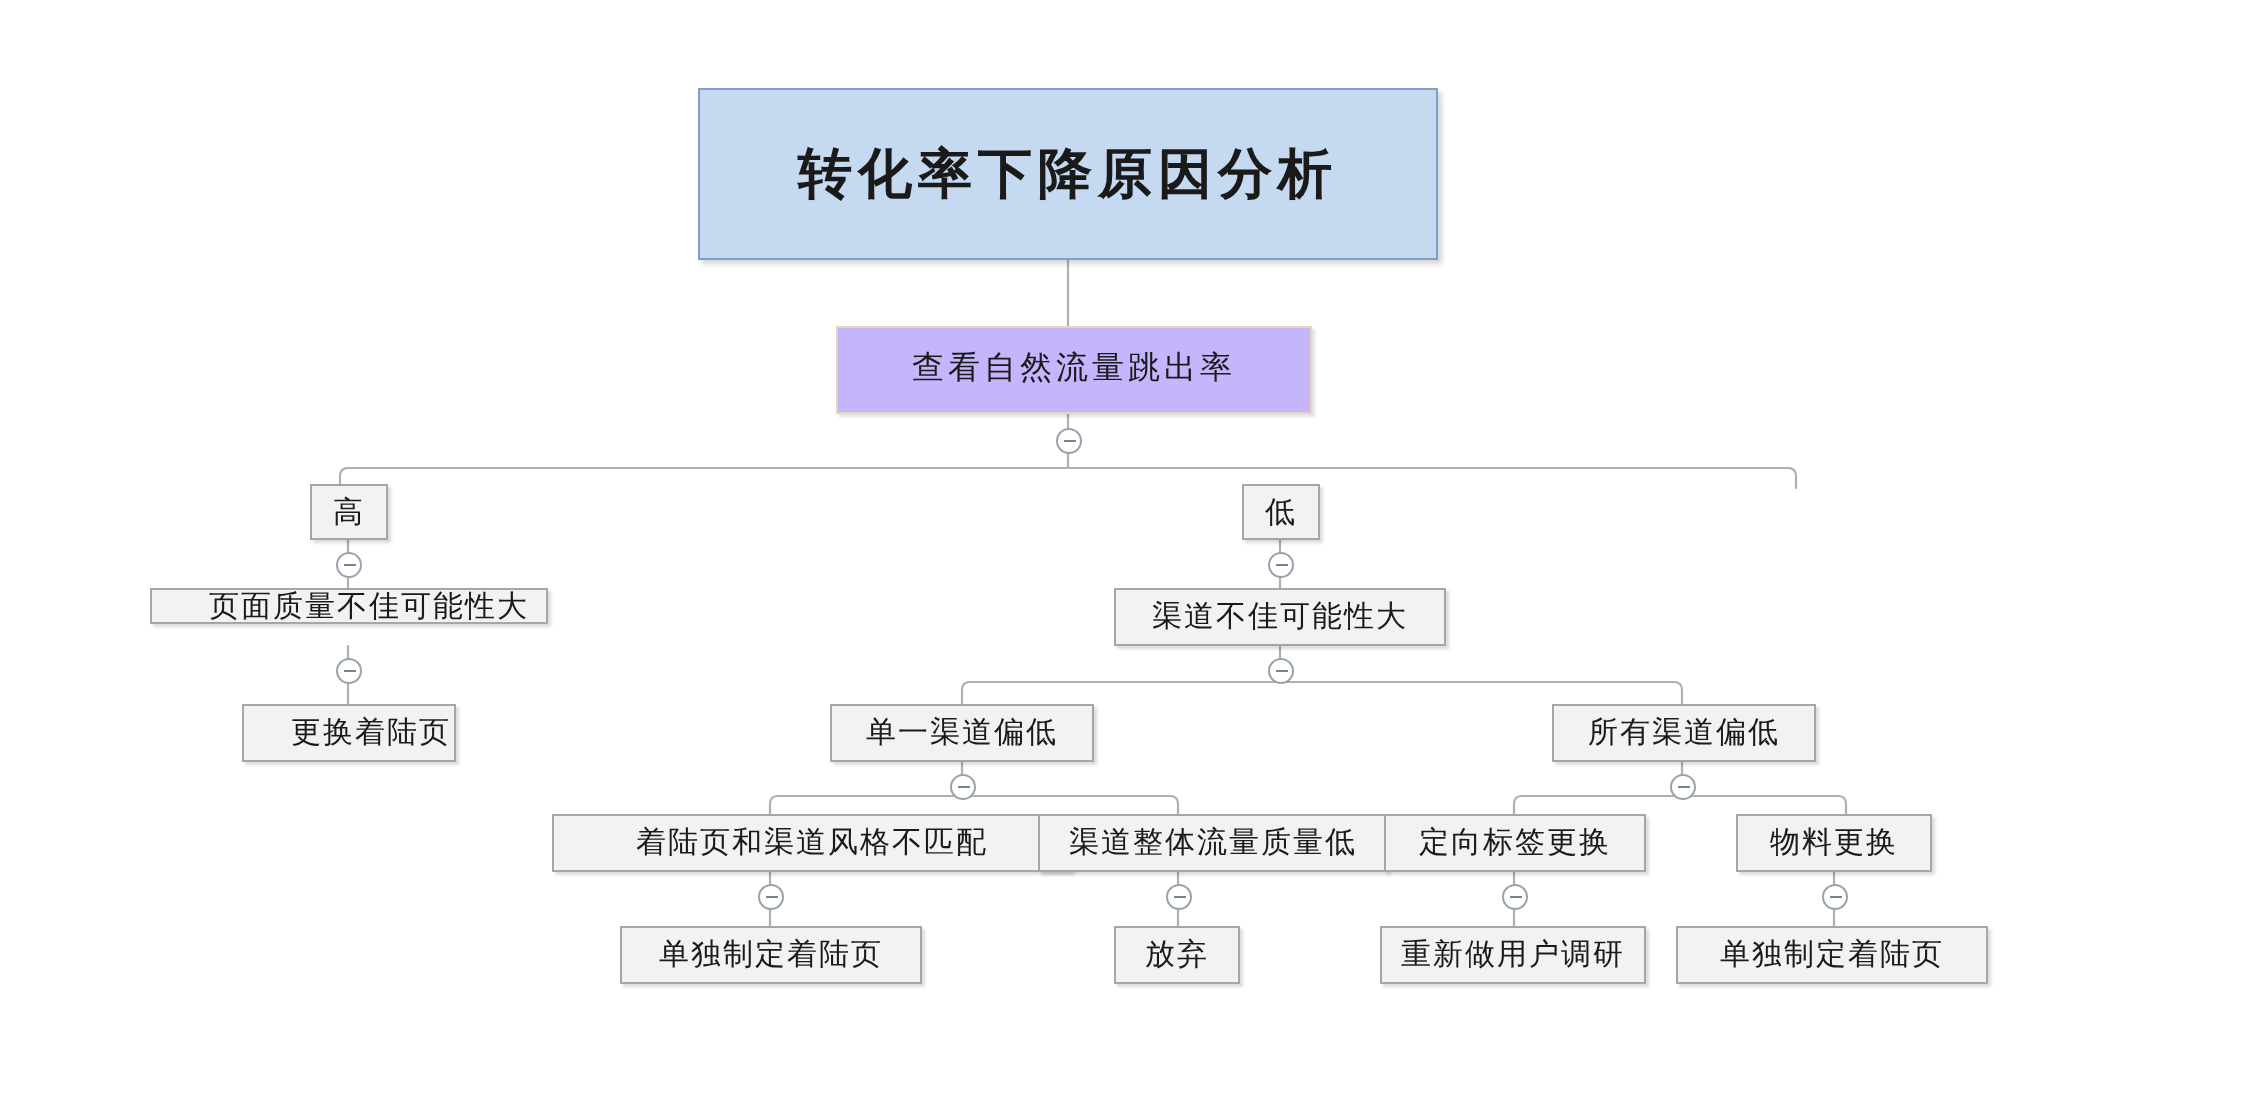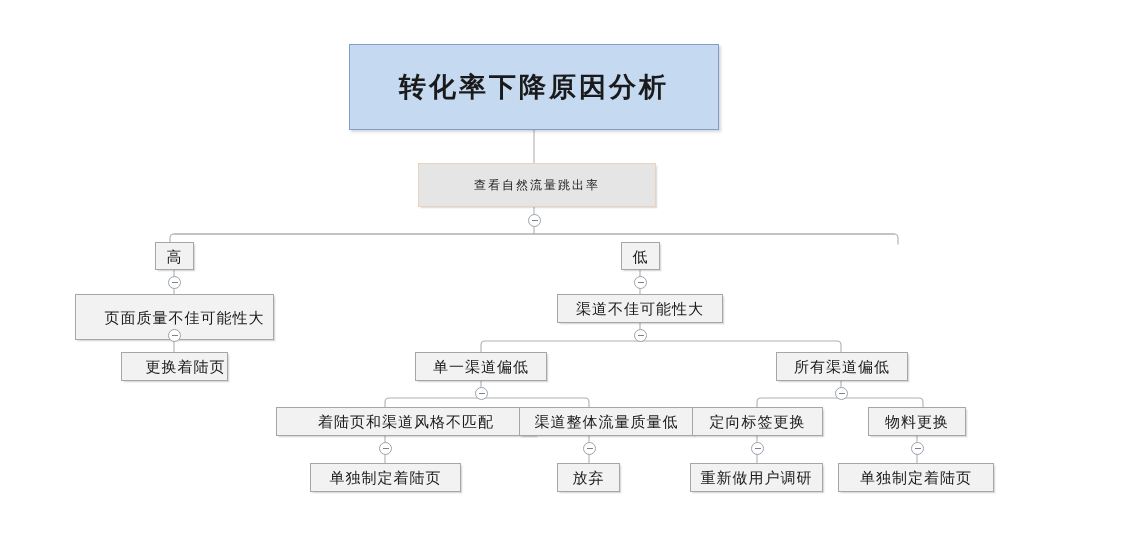--- a/index.html
+++ b/index.html
@@ -31,23 +31,23 @@
   }
   .node.root{
     background:#c5d9f1;
     border:1px solid #7f9fc9;
     font-size:27px;
     font-weight:600;
     letter-spacing:3px;
     box-shadow:2px 2px 2.5px rgba(0,0,0,0.16);
   }
   .node.step2{
-    background:#e5e5e5;
+    background:#c4b5fd;
     border:1px solid #e8d4bd;
-    font-size:12px;
+    font-size:16px;
     letter-spacing:2px;
     box-shadow:1.5px 1.5px 1.5px rgba(0,0,0,0.12);
   }
   .node.lvl3{font-size:15px;}
 
   .toggle{
     position:absolute;
     width:13px;height:13px;
     box-sizing:border-box;
     border:1px solid #9aa3ad;
@@ -112,21 +112,21 @@
   <div class="node lvl3" style="left:155px;top:242px;width:39px;height:28px;">
     <span>高</span>
   </div>
   <div class="toggle" style="left:168px;top:276px;"></div>
 
   <div class="node lvl3" style="left:621px;top:242px;width:39px;height:28px;">
     <span>低</span>
   </div>
   <div class="toggle" style="left:634px;top:276px;"></div>
 
-  <div class="node" style="left:75px;top:294px;width:199px;height:46px;padding-left:20px;">
+  <div class="node" style="left:75px;top:294px;width:199px;height:18px;padding-left:20px;">
     <span>页面质量不佳可能性大</span>
   </div>
   <div class="toggle" style="left:168px;top:329px;"></div>
 
   <div class="node" style="left:557px;top:294px;width:166px;height:29px;">
     <span>渠道不佳可能性大</span>
   </div>
   <div class="toggle" style="left:634px;top:329px;"></div>
 
   <div class="node" style="left:121px;top:352px;width:107px;height:29px;padding-left:22px;">

